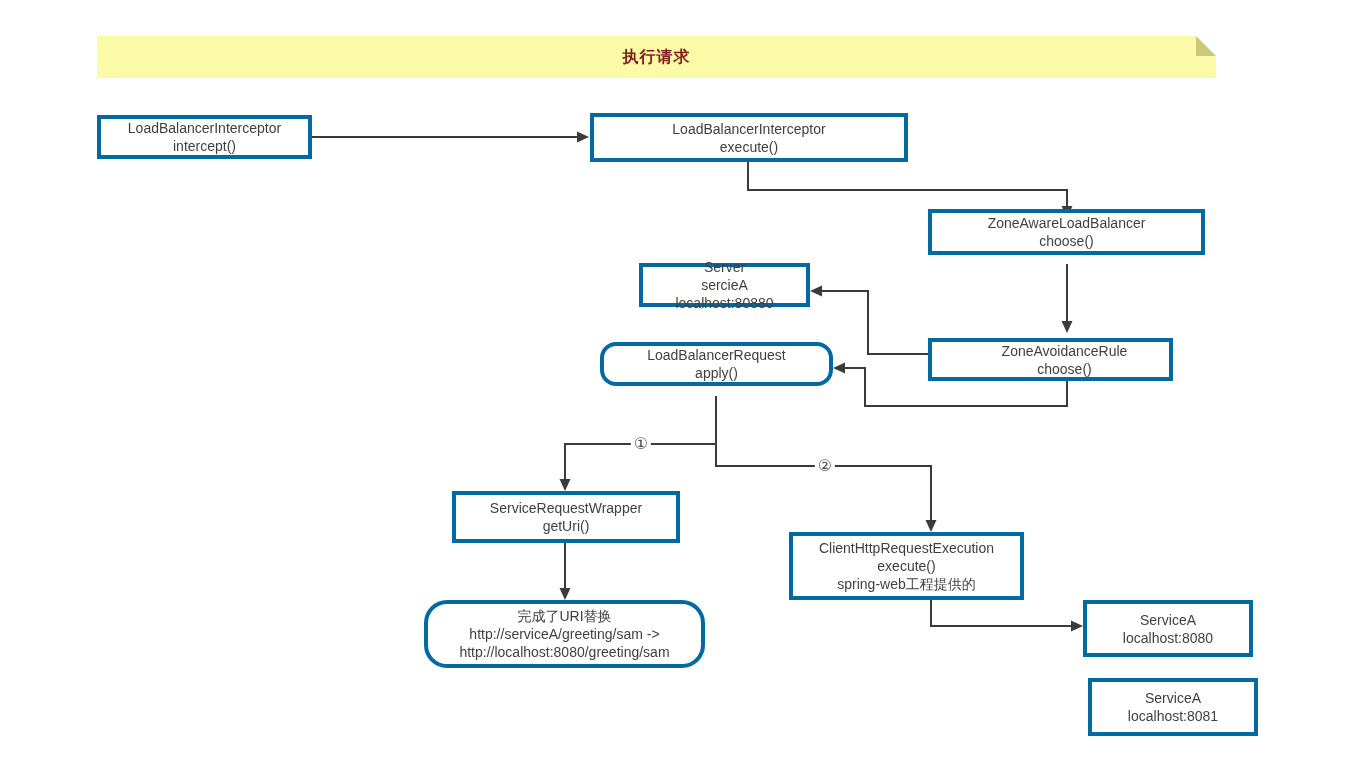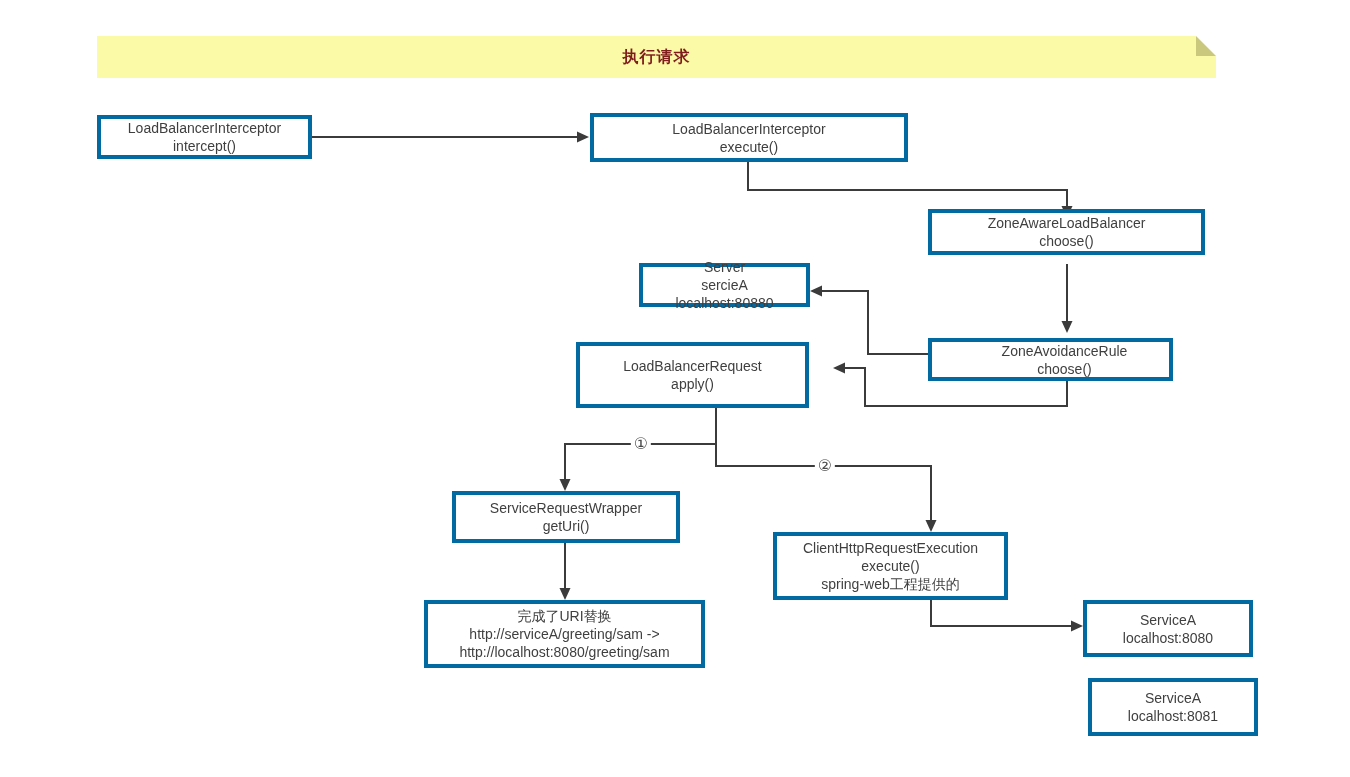--- a/index.html
+++ b/index.html
@@ -87,37 +87,37 @@
     <span>Server</span>
     <span>sercieA</span>
     <span>localhost:80880</span>
   </div>
 
   <div class="node" style="left:928px;top:338px;width:245px;height:43px;padding-left:28px;">
     <span>ZoneAvoidanceRule</span>
     <span>choose()</span>
   </div>
 
-  <div class="node" style="left:576px;top:342px;width:233px;height:66px;">
+  <div class="node" style="left:600px;top:342px;width:233px;height:44px;border-radius:16px;">
     <span>LoadBalancerRequest</span>
     <span>apply()</span>
   </div>
 
   <div class="node" style="left:452px;top:491px;width:228px;height:52px;">
     <span>ServiceRequestWrapper</span>
     <span>getUri()</span>
   </div>
 
-  <div class="node" style="left:773px;top:532px;width:235px;height:68px;">
+  <div class="node" style="left:789px;top:532px;width:235px;height:68px;">
     <span>ClientHttpRequestExecution</span>
     <span>execute()</span>
     <span>spring-web工程提供的</span>
   </div>
 
-  <div class="node" style="left:424px;top:600px;width:281px;height:68px;">
+  <div class="node" style="left:424px;top:600px;width:281px;height:68px;border-radius:23px;">
     <span>完成了URI替换</span>
     <span>http://serviceA/greeting/sam -&gt;</span>
     <span>http://localhost:8080/greeting/sam</span>
   </div>
 
   <div class="node" style="left:1083px;top:600px;width:170px;height:57px;">
     <span>ServiceA</span>
     <span>localhost:8080</span>
   </div>
 

